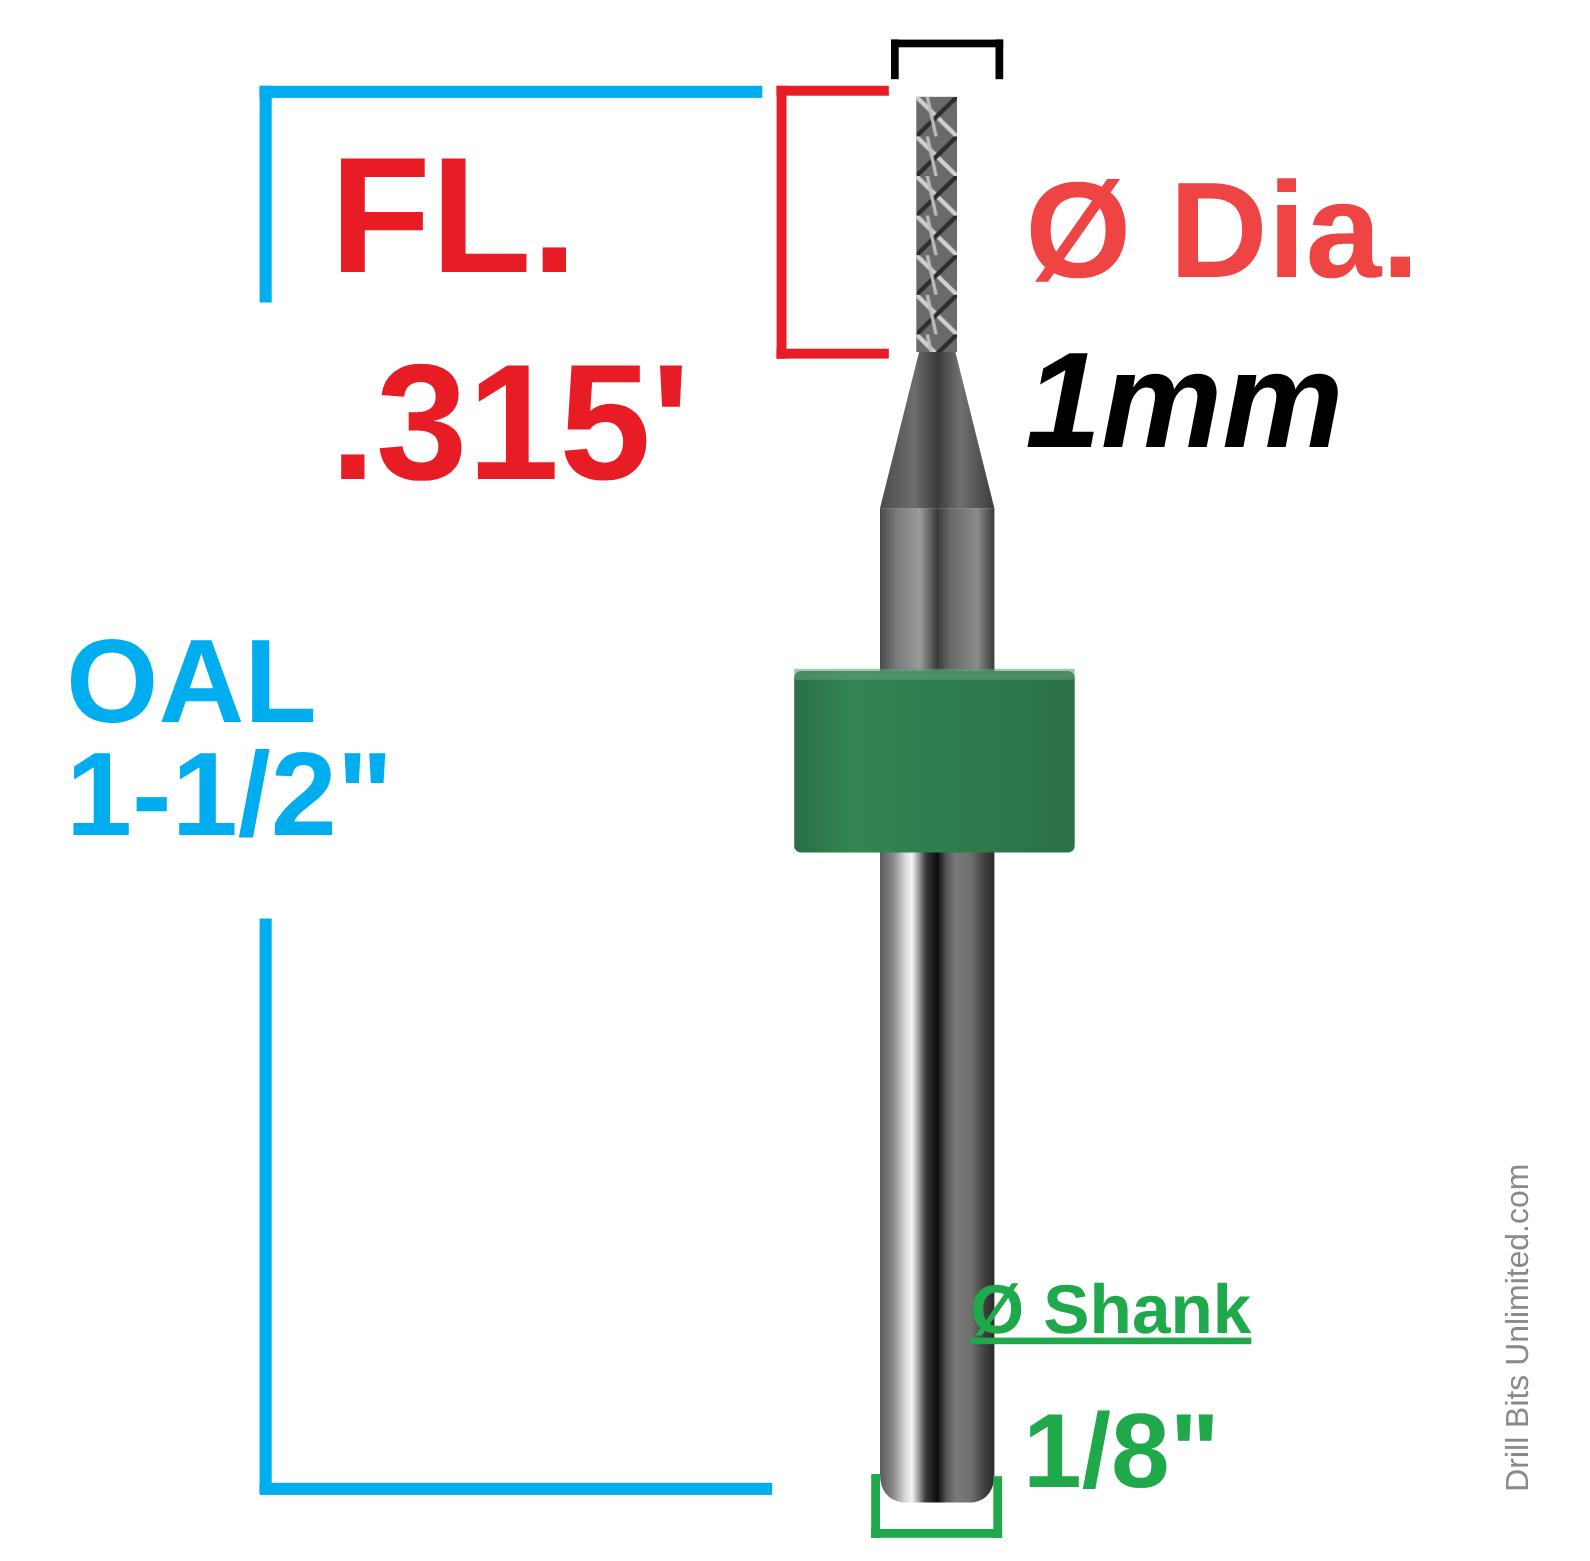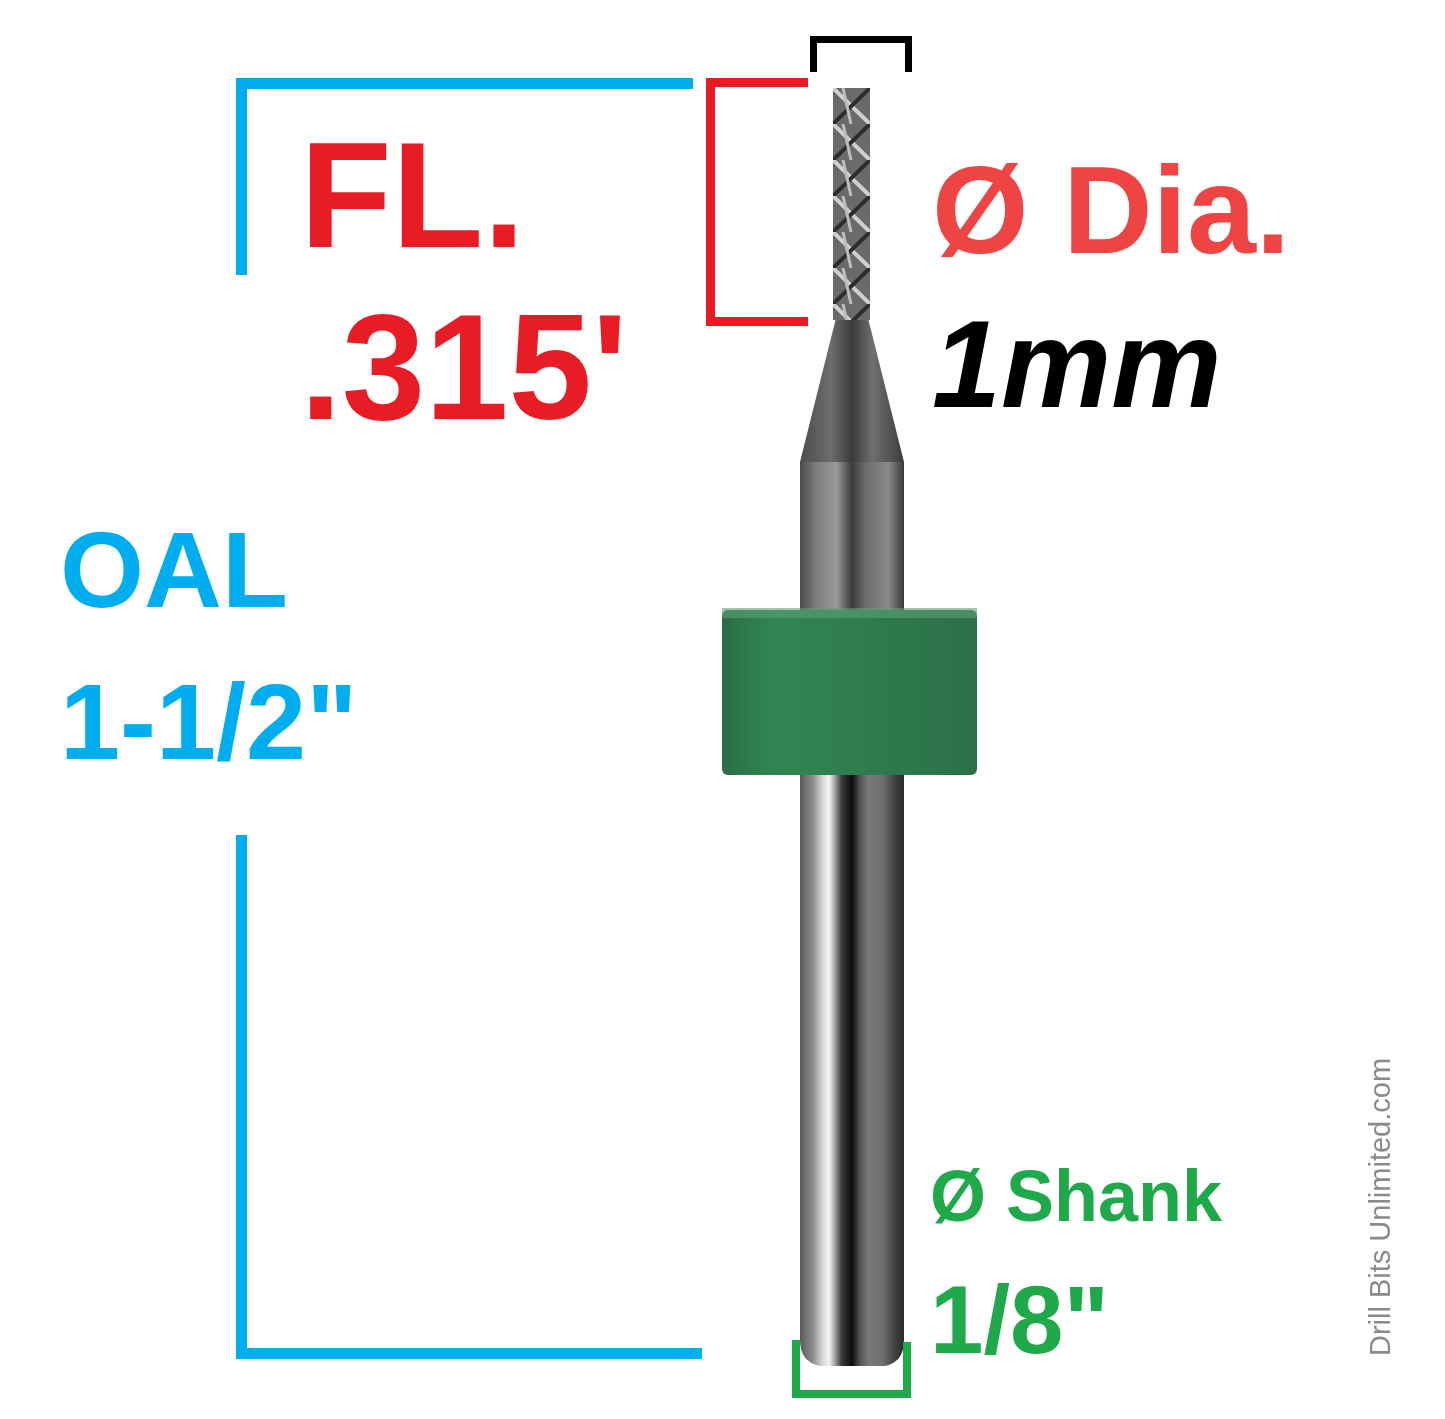--- a/index.html
+++ b/index.html
@@ -1,25 +1,25 @@
 <!DOCTYPE html>
 <html><head>
   <meta charset="utf-8">
   <style>
     html, body { margin: 0; padding: 0; background: #ffffff; }
     body { width: 1445px; height: 1419px; position: relative; overflow: hidden;
            font-family: "Liberation Sans", sans-serif; }
     .label { position: absolute; font-weight: bold; text-align: left; white-space: nowrap; line-height: 1; }
     #fl-title { left: 300px; top: 120px; width: 400px; font-size: 150px; }
-    #fl-value { left: 300px; top: 292px; width: 400px; font-size: 150px; }
+    #fl-value { left: 300px; top: 308px; width: 400px; font-size: 150px; }
     #dia-title { left: 932px; top: 148px; width: 460px; font-size: 124px; }
     #dia-value { left: 932px; top: 302px; width: 460px; font-size: 124px; font-style: italic; }
-    #oal-title { left: 60px; top: 516px; width: 400px; font-size: 108px; }
+    #oal-title { left: 60px; top: 565px; width: 400px; font-size: 108px; }
     #oal-value { left: 60px; top: 668px; width: 400px; font-size: 108px; }
-    #shank-title { left: 930px; top: 1160px; width: 470px; font-size: 72px; }
+    #shank-title { left: 882px; top: 1160px; width: 470px; font-size: 63px; text-decoration: underline; }
     #shank-value { left: 930px; top: 1272px; width: 470px; font-size: 96px; }
     #watermark { position: absolute; left: 1160px; top: 1190px; width: 440px; height: 34px;
                  font-size: 29px; color: #8a8a8a; transform: rotate(-90deg); transform-origin: center center;
                  white-space: nowrap; text-align: center; line-height: 34px; }
     svg.art { position: absolute; left: 0; top: 0; }
   </style>
 </head>
 <body>
 
 <svg class="art" width="1445" height="1419" viewBox="0 0 1445 1419">

